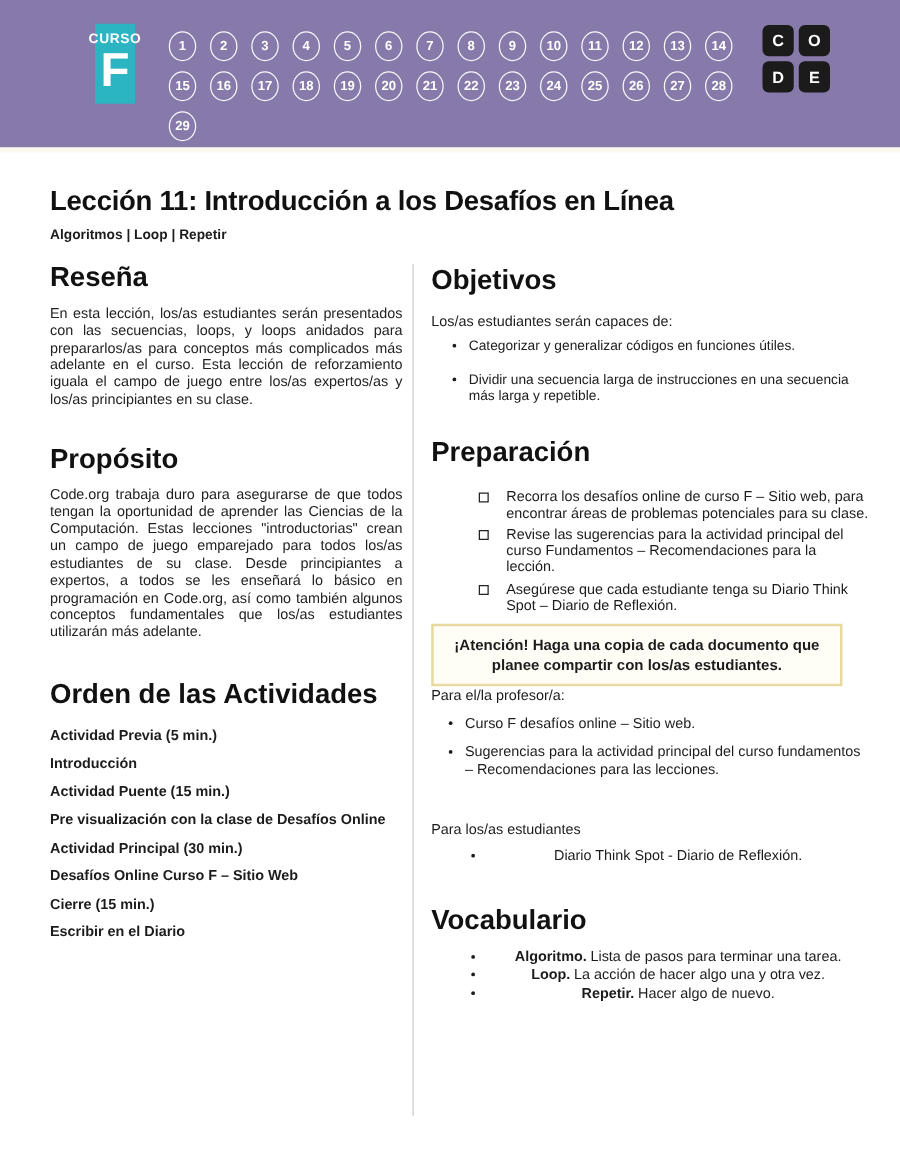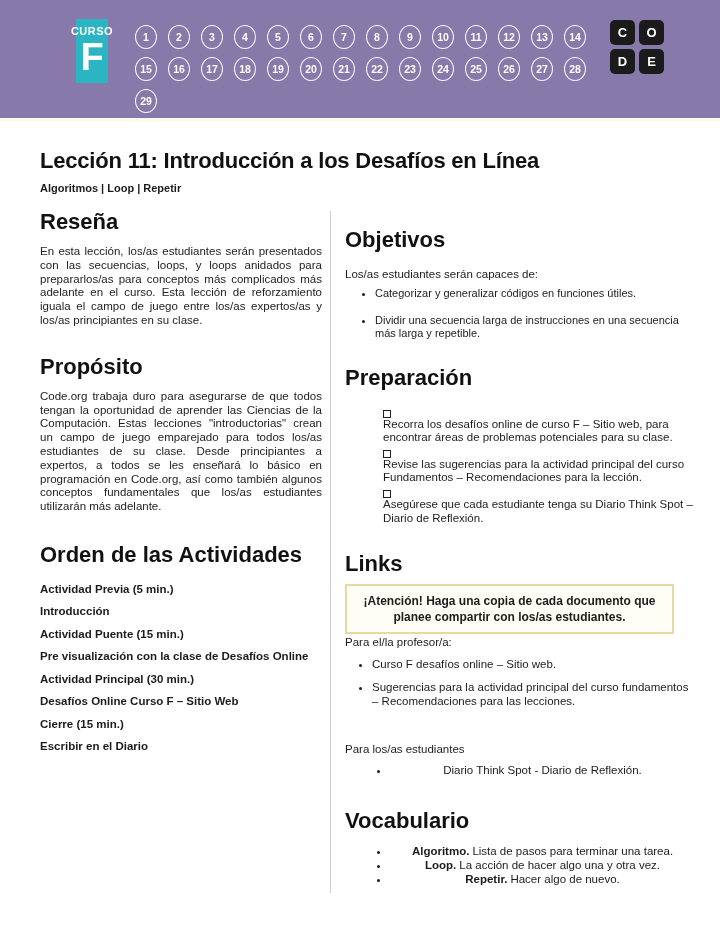--- a/index.html
+++ b/index.html
@@ -68,28 +68,28 @@
     margin-top: 10px;
   }
 
   
   .h-proposito { margin-top: 26px; }
   .h-orden { margin-top: 28px; }
   .orden-list { list-style: none; margin-top: 15px; }
   .orden-list li { font-size: 11.5px; font-weight: bold; margin-bottom: 10.5px; }
 
   
-  .h-objetivos { margin-top: 18px; }
+  .h-objetivos { margin-top: 2px; }
   .objetivos-intro { font-size: 11.5px; margin-top: 15px; }
   .bullet-list { margin-top: 7px; padding-left: 30px; }
   .bullet-list li { font-size: 11px; line-height: 13.5px; margin-bottom: 13px; }
 
   .h-preparacion { margin-top: 24px; }
   .check-list { list-style: none; margin-top: 17px; padding-left: 38px; }
-  .check-list li { display: flex; font-size: 11.5px; line-height: 13.2px; margin-bottom: 4px; flex-direction: column; }
+  .check-list li { display: flex; font-size: 11.5px; line-height: 13.2px; margin-bottom: 4px; }
   .checkbox { width: 8px; height: 8px; border: 1.5px solid #222; margin: 2px 14px 0 0; flex-shrink: 0; }
 
   .h-links { margin-top: 26px; }
   .attention-box {
     margin-top: 7px; margin-right: 21px;
     border: 2px solid #e7d9a0; background: #fffef6;
     padding: 7px 14px;
     text-align: center; font-size: 12px; font-weight: bold; line-height: 16px;
   }
   .group-label { font-size: 11.5px; margin-top: 2px; }
@@ -204,21 +204,20 @@
         <li>
           <span class="checkbox"></span>
           <span>Revise las sugerencias para la actividad principal del curso Fundamentos – Recomendaciones para la lección.</span>
         </li>
         <li>
           <span class="checkbox"></span>
           <span>Asegúrese que cada estudiante tenga su Diario Think Spot – Diario de Reflexión.</span>
         </li>
       </ul>
 
-      <h2 class="section h-links">Links</h2>
       <div class="attention-box">¡Atención! Haga una copia de cada documento que planee compartir con los/as estudiantes.</div>
       <p class="group-label">Para el/la profesor/a:</p>
       <ul class="bullet-list links-list">
         <li>Curso F desafíos online  – Sitio web.</li>
         <li>Sugerencias para la actividad principal del curso fundamentos – Recomendaciones para las lecciones.</li>
       </ul>
 
       <p class="group-label student-label">Para los/as estudiantes</p>
       <ul class="bullet-list links-list student-list">
         <li>Diario Think Spot - Diario de Reflexión.</li>

